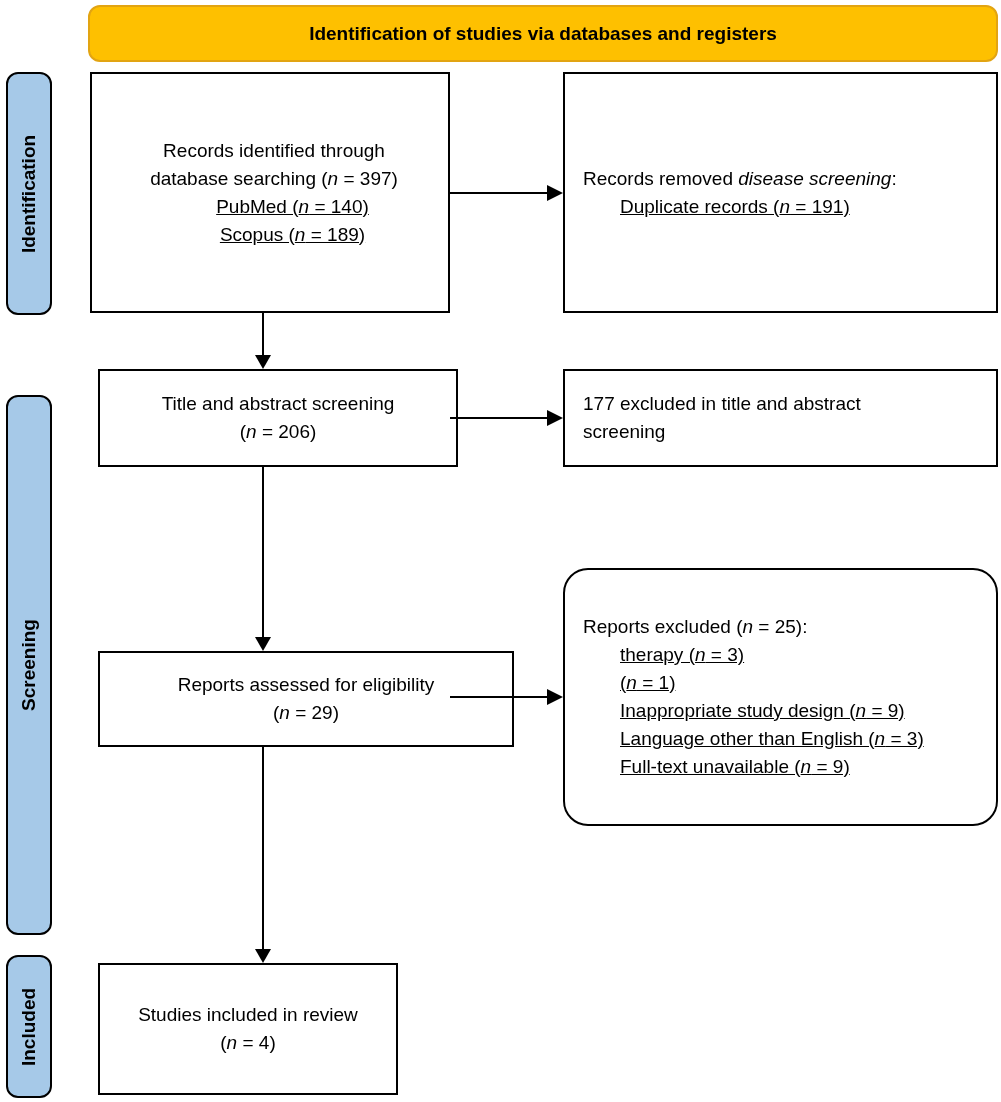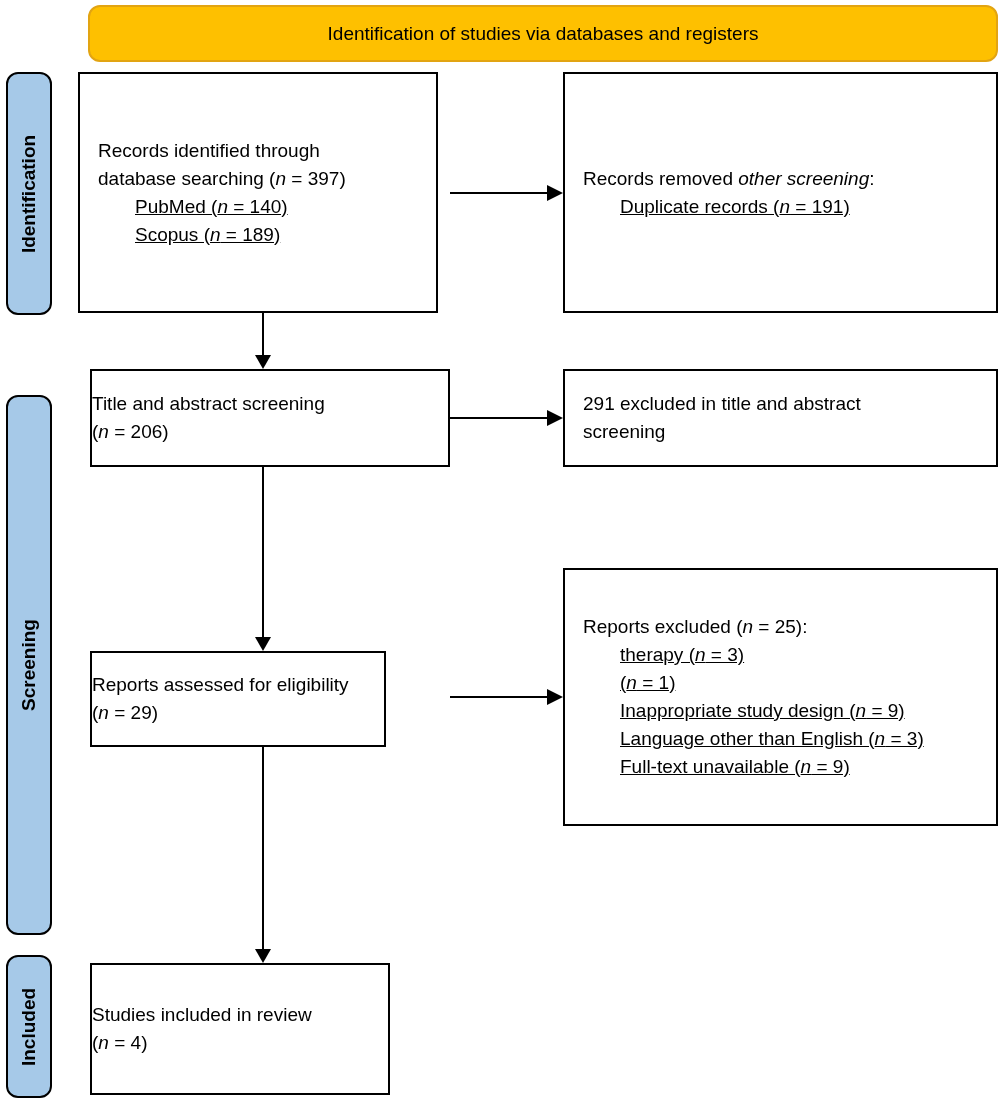--- a/index.html
+++ b/index.html
@@ -8,51 +8,51 @@
     font-family: "Liberation Sans", "DejaVu Sans", sans-serif;
     font-size: 19px; line-height: 28px; color: #000;
   }
   .abs { position: absolute; box-sizing: border-box; }
 
   
   .banner {
     left: 88px; top: 5px; width: 910px; height: 57px;
     background: #FEC000; border: 2.5px solid #E2A412; border-radius: 12px;
     display: flex; align-items: center; justify-content: center;
-    font-weight: normal;
+    font-weight: bold;
     text-align: center;
   }
 
   
   .stage {
     left: 6px; width: 46px;
     background: #A6C9E8; border: 2.5px solid #000; border-radius: 12px;
     display: flex; align-items: center; justify-content: center;
   }
   .stage > span { transform: rotate(-90deg); white-space: nowrap; font-weight: bold; }
   .stage-identification { top: 72px;  height: 243px; }
   .stage-screening      { top: 395px; height: 540px; }
   .stage-included       { top: 955px; height: 143px; }
 
   
   .box {
     background: #fff; border: 2.5px solid #000;
     display: flex; flex-direction: column; justify-content: center;
   }
-  .box.centered { align-items: flex-start; text-align: center; }
+  .box.centered { align-items: center; text-align: center; margin-left: 8px; }
   .box.lefttext { padding-left: 18px; padding-right: 10px; }
   .indent { margin-left: 37px; text-decoration: underline; }
 
-  .box-b1 { left: 78px;  top: 72px;  width: 360px; height: 241px; }
+  .box-b1 { left: 90px;  top: 72px;  width: 360px; height: 241px; align-items: center; }
   .box-b2 { left: 90px;  top: 369px; width: 360px; height: 98px;  }
-  .box-b3 { left: 90px;  top: 651px; width: 296px; height: 96px;  }
+  .box-b3 { left: 90px;  top: 651px; width: 416px; height: 96px;  }
   .box-b4 { left: 90px;  top: 963px; width: 300px; height: 132px; }
   .box-r1 { left: 563px; top: 72px;  width: 435px; height: 241px; }
   .box-r2 { left: 563px; top: 369px; width: 435px; height: 98px;  }
-  .box-r3 { left: 563px; top: 568px; width: 435px; height: 258px; }
+  .box-r3 { left: 563px; top: 568px; width: 435px; height: 258px; border-radius: 25px; }
 
   
   .vline { width: 2.5px; background: #000; left: 261.5px; }
   .v1 { top: 313px; height: 42px; }
   .v2 { top: 467px; height: 170px; }
   .v3 { top: 747px; height: 202px; }
   .head-down {
     width: 0; height: 0; left: 254.5px;
     border-left: 8px solid transparent; border-right: 8px solid transparent;
     border-top: 14px solid #000;
@@ -86,31 +86,31 @@
 </div>
 
 <div class="abs box lefttext box-b1">
   <div>Records identified through</div>
   <div>database searching (<i>n</i> = 397)</div>
   <div class="indent">PubMed (<i>n</i> = 140)</div>
   <div class="indent">Scopus (<i>n</i> = 189)</div>
 </div>
 
 <div class="abs box lefttext box-r1">
-  <div>Records removed <i>other screening</i>:</div>
+  <div>Records removed <i>disease screening</i>:</div>
   <div class="indent">Duplicate records (<i>n</i> = 191)</div>
 </div>
 
 <div class="abs box centered box-b2">
   <div>Title and abstract screening</div>
   <div>(<i>n</i> = 206)</div>
 </div>
 
 <div class="abs box lefttext box-r2">
-  <div>291 excluded in title and abstract</div>
+  <div>177 excluded in title and abstract</div>
   <div>screening</div>
 </div>
 
 <div class="abs box centered box-b3">
   <div>Reports assessed for eligibility</div>
   <div>(<i>n</i> = 29)</div>
 </div>
 
 <div class="abs box lefttext box-r3">
   <div>Reports excluded (<i>n</i> = 25):</div>

